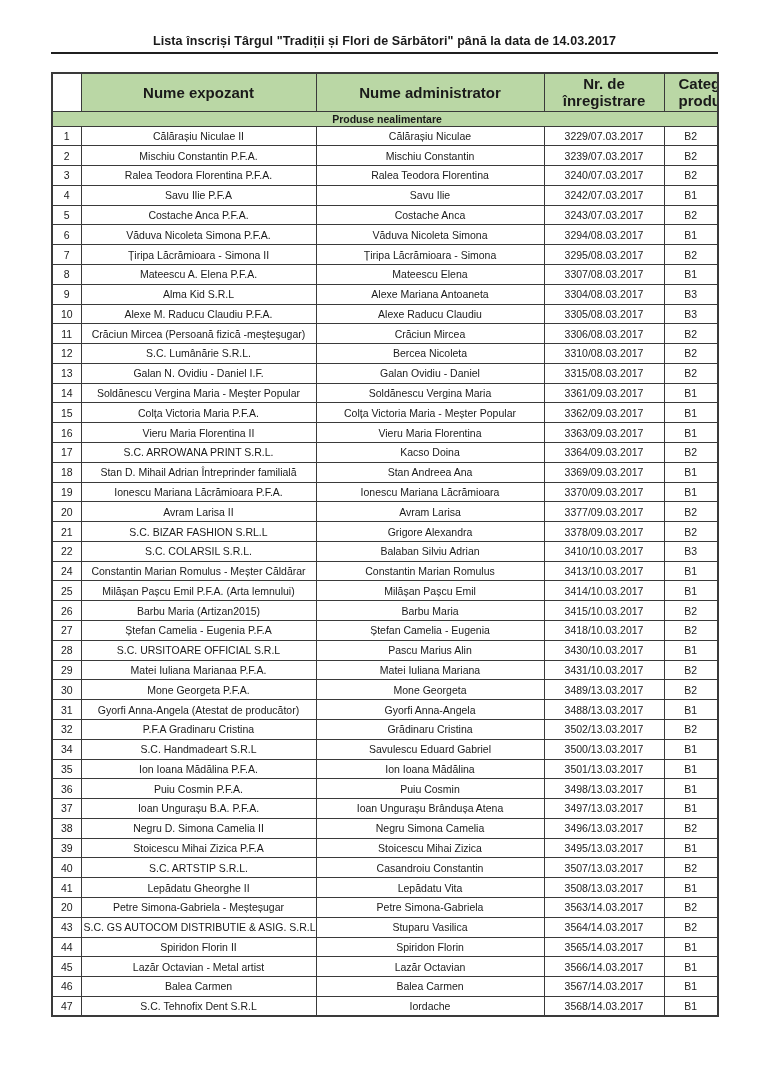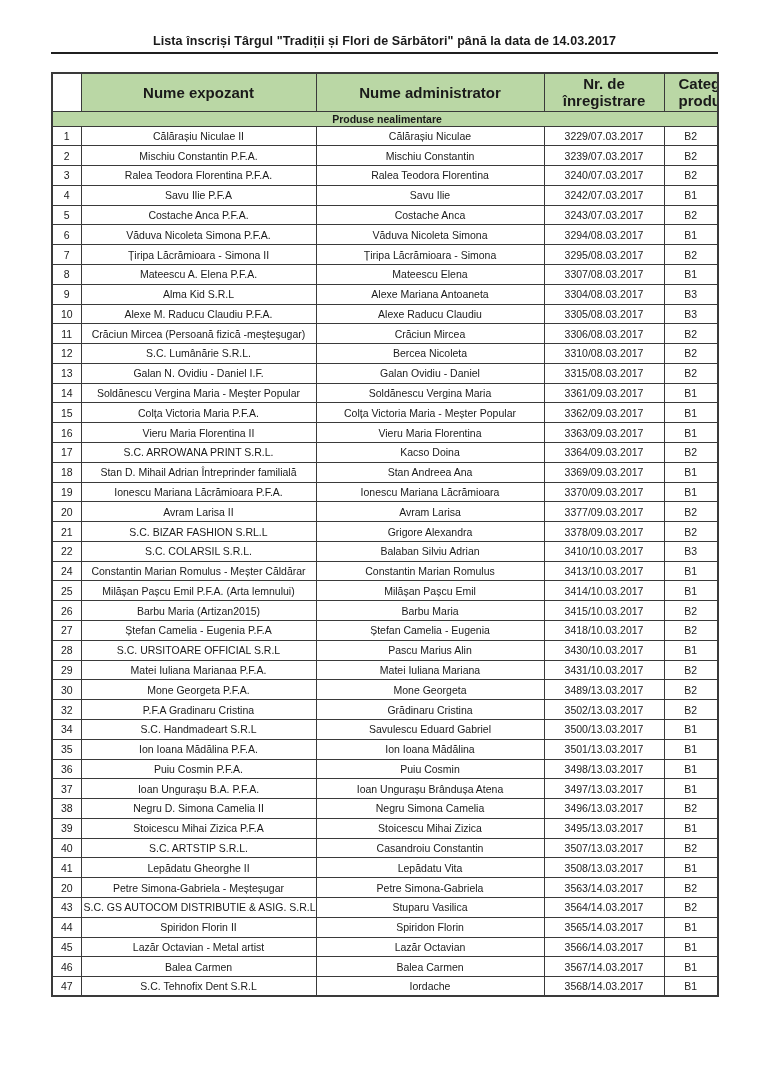--- a/index.html
+++ b/index.html
@@ -289,20 +289,27 @@
         <td>B2</td>
       </tr>
       <tr class="data-row">
         <td>30</td>
         <td>Mone Georgeta P.F.A.</td>
         <td>Mone Georgeta</td>
         <td>3489/13.03.2017</td>
         <td>B2</td>
       </tr>
       <tr class="data-row">
+        <td>31</td>
+        <td>Gyorfi Anna-Angela (Atestat de producător)</td>
+        <td>Gyorfi Anna-Angela</td>
+        <td>3488/13.03.2017</td>
+        <td>B1</td>
+      </tr>
+      <tr class="data-row">
         <td>32</td>
         <td>P.F.A Gradinaru Cristina</td>
         <td>Grădinaru Cristina</td>
         <td>3502/13.03.2017</td>
         <td>B2</td>
       </tr>
       <tr class="data-row">
         <td>34</td>
         <td>S.C. Handmadeart S.R.L</td>
         <td>Savulescu Eduard Gabriel</td>

